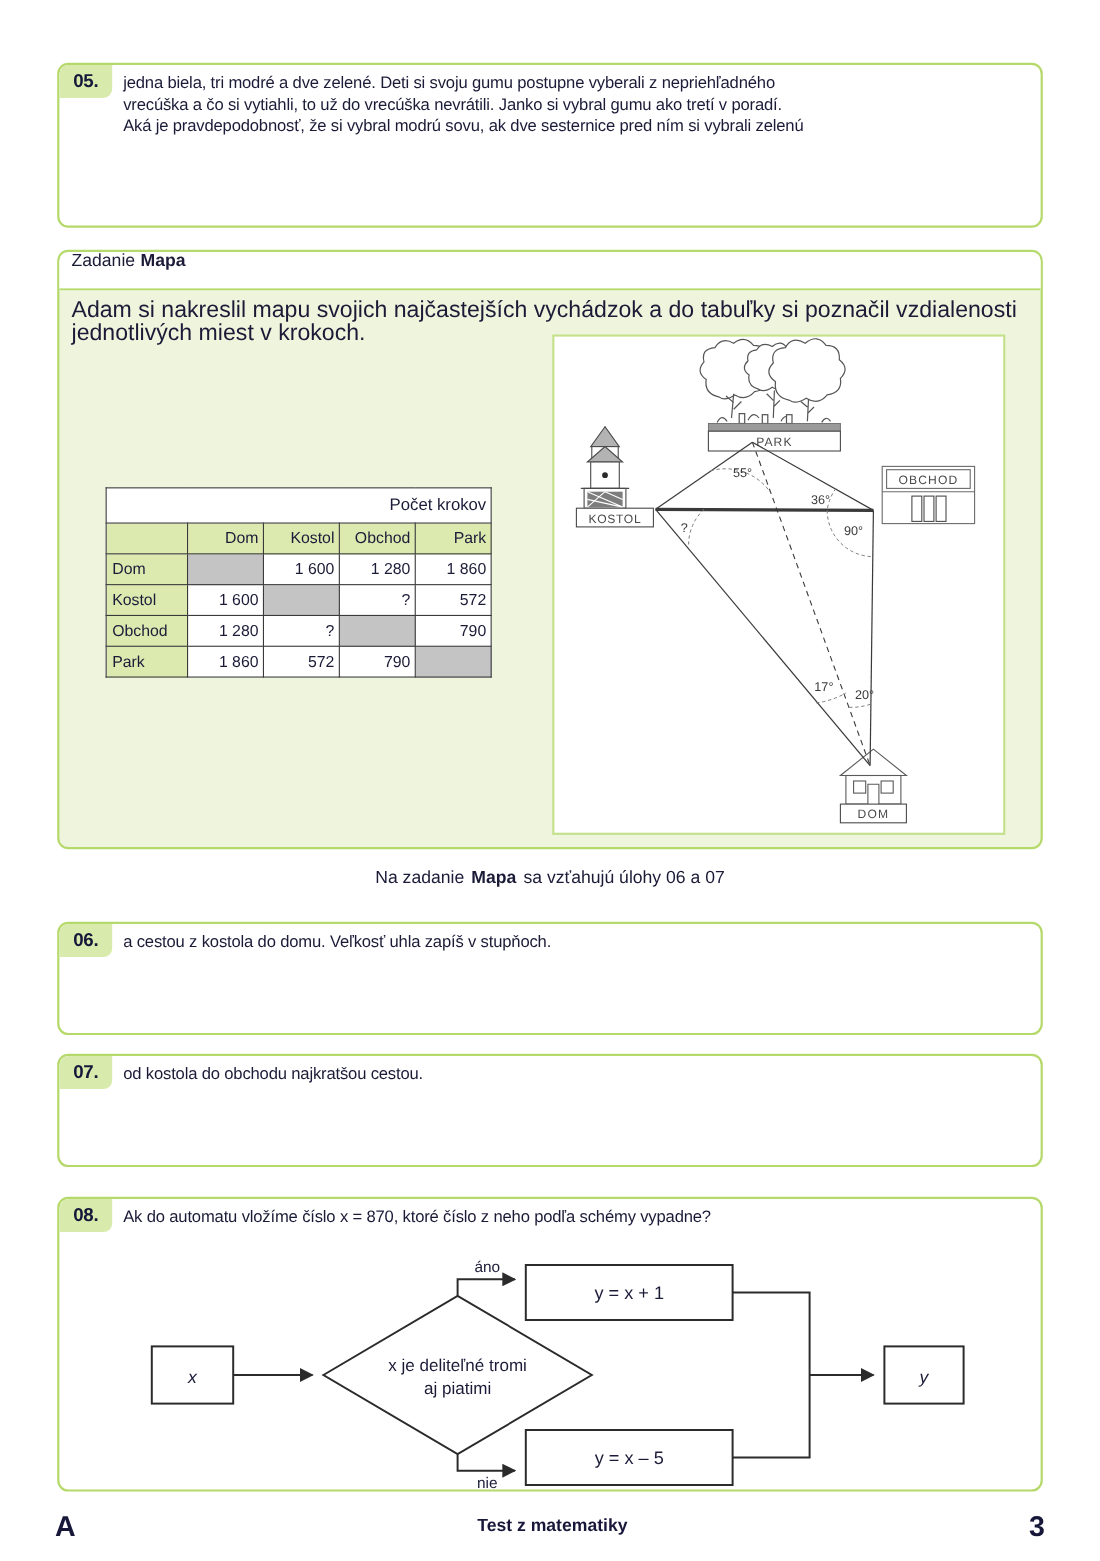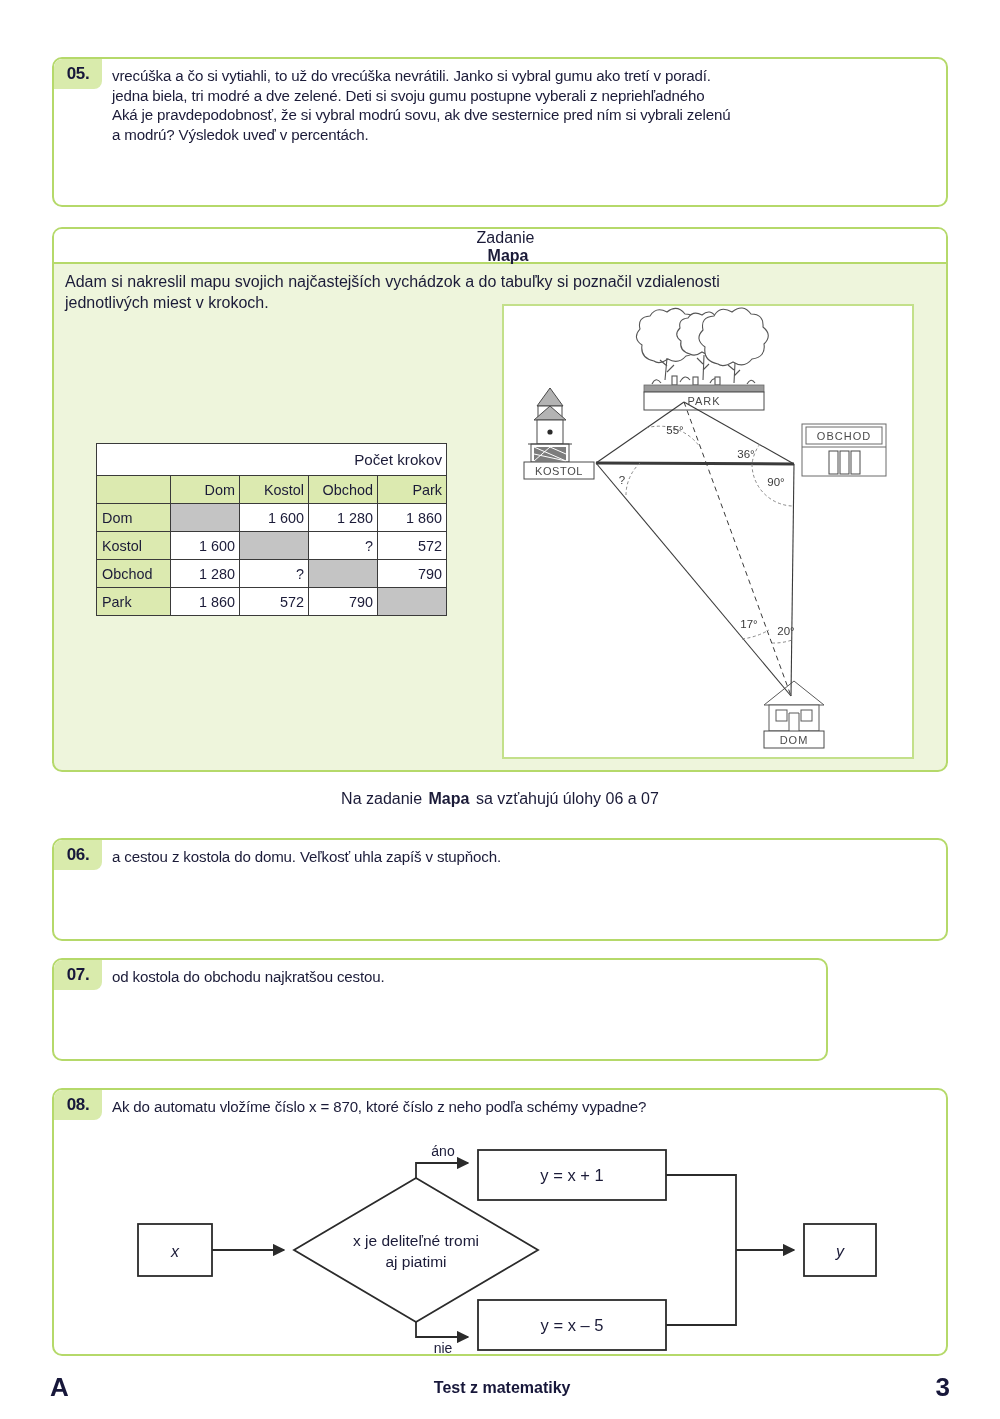--- a/index.html
+++ b/index.html
@@ -61,32 +61,30 @@
     background: #eef5dc;
   }
   #zadanie-header {
     position: absolute;
     left: 0; top: 0;
     width: 100%; height: 35px;
     background: #ffffff;
     border-bottom: 2px solid #b5d96a;
     border-radius: 8px 8px 0 0;
     display: flex;
-    align-items: center;
     padding-left: 11px;
     font-size: 16px;
     color: #1b1b38;
-    flex-direction: column;
   }
   #zadanie-header b { margin-left: 5px; }
   #zadanie-intro {
     position: absolute;
     left: 11px; top: 42px;
     width: 872px;
-    font-size: 16px;
+    font-size: 21px;
     line-height: 21px;
     text-align: justify;
     color: #1b1b38;
   }
   #zadanie-intro .l2 { text-align: left; }
 
   
   #steps-table {
     position: absolute;
     left: 42px; top: 214px;
@@ -163,24 +161,23 @@
   #footer-page { font-size: 26px; }
 </style>
 </head>
 <body>
 
 <div class="page">
 
   <div class="task-box" style="left:52px; top:57px; width:896px; height:150px;">
     <div class="task-badge">05.</div>
     <div class="task-text">
+      <div>jedna biela, tri modré a dve zelené. Deti si svoju gumu postupne vyberali z nepriehľadného</div>
       <div>vrecúška a čo si vytiahli, to už do vrecúška nevrátili. Janko si vybral gumu ako tretí v poradí.</div>
-      <div>jedna biela, tri modré a dve zelené. Deti si svoju gumu postupne vyberali z nepriehľadného</div>
       <div>Aká je pravdepodobnosť, že si vybral modrú sovu, ak dve sesternice pred ním si vybrali zelenú</div>
-      <div class="last">a modrú? Výsledok uveď v percentách.</div>
     </div>
   </div>
 
   <div id="zadanie-box">
 
     <div id="zadanie-header">
       <span>Zadanie</span>
       <b>Mapa</b>
     </div>
 
@@ -346,21 +343,21 @@
     <span>sa vzťahujú úlohy 06 a 07</span>
   </div>
 
   <div class="task-box" style="left:52px; top:838px; width:896px; height:103px;">
     <div class="task-badge">06.</div>
     <div class="task-text">
       <div class="last">a cestou z kostola do domu. Veľkosť uhla zapíš v stupňoch.</div>
     </div>
   </div>
 
-  <div class="task-box" style="left:52px; top:958px; width:776px; height:103px;">
+  <div class="task-box" style="left:52px; top:958px; width:896px; height:103px;">
     <div class="task-badge">07.</div>
     <div class="task-text">
       <div class="last">od kostola do obchodu najkratšou cestou.</div>
     </div>
   </div>
 
   <div class="task-box" style="left:52px; top:1088px; width:896px; height:268px;">
     <div class="task-badge">08.</div>
     <div class="task-text">
       <div class="last">Ak do automatu vložíme číslo x = 870, ktoré číslo z neho podľa schémy vypadne?</div>

